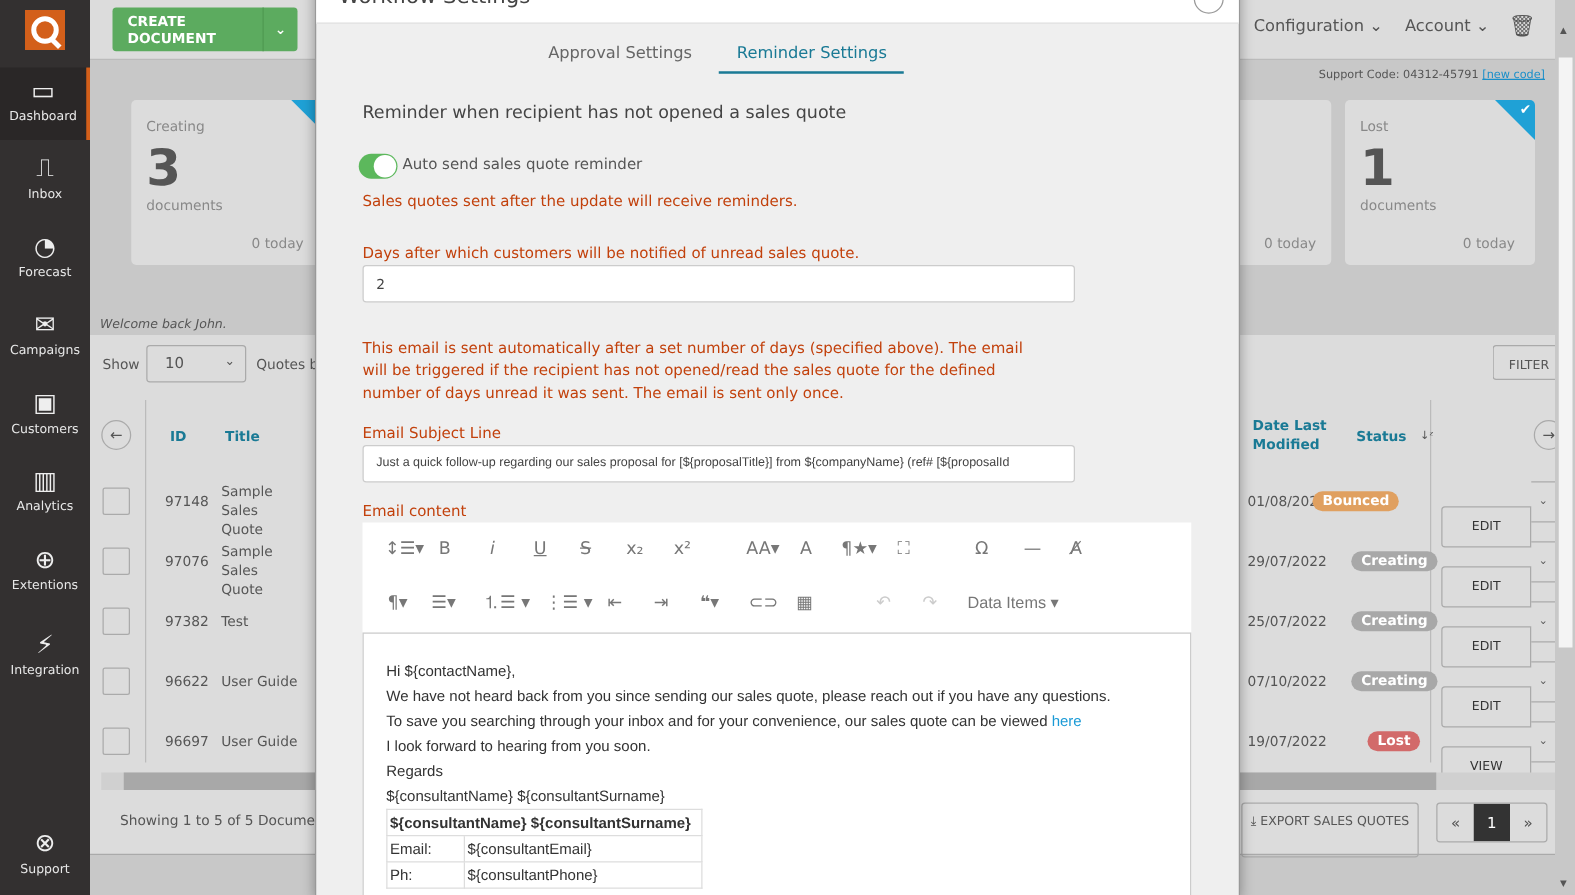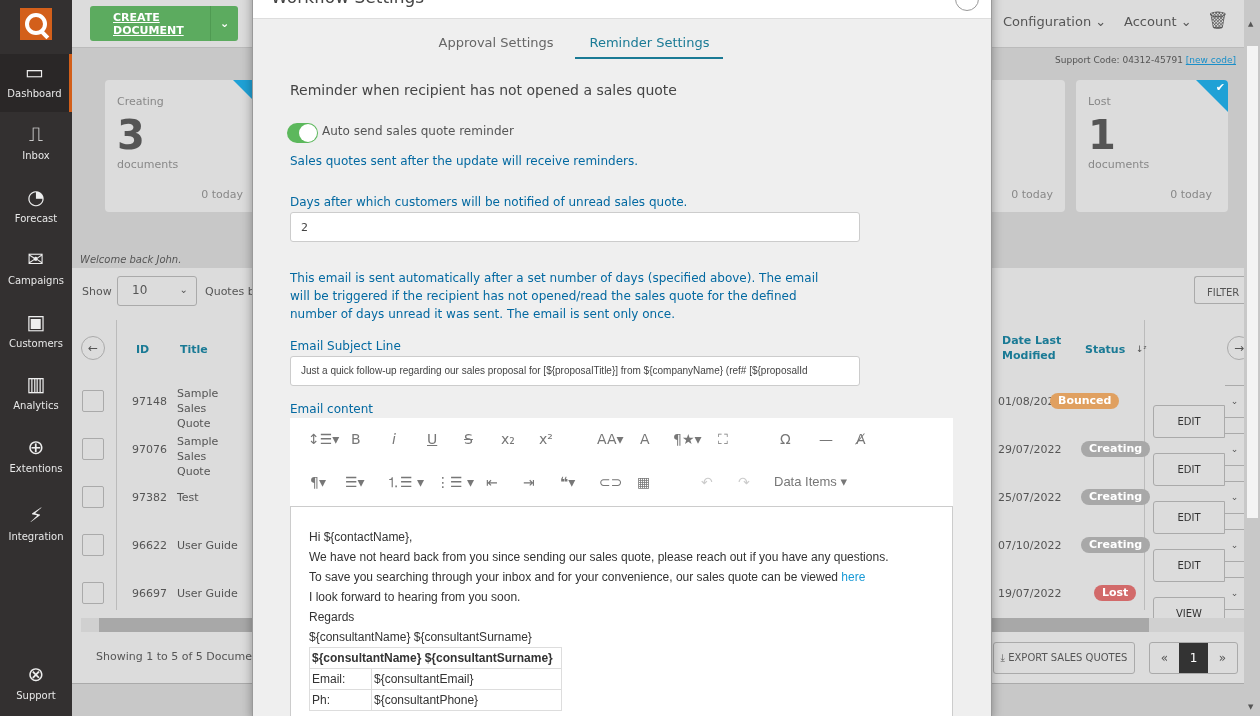--- a/index.html
+++ b/index.html
@@ -12,21 +12,21 @@
   .logo-ring { width: 22px; height: 22px; border: 4px solid #fff; border-radius: 50%; position: relative; }
   .logo-ring::after { content: ""; position: absolute; right: -6px; bottom: -6px; width: 8px; height: 4px; background: #fff; transform: rotate(45deg); }
   .nav-item { position: absolute; left: 0; width: 72px; height: 58px; text-align: center; color: #e8e8e8; font-size: 10px; }
   .nav-item.active { background: #2a2727; border-right: 3px solid #d35f1a; }
   .nav-icon { display: block; margin: 6px auto 4px; height: 24px; font-size: 20px; line-height: 24px; color: #eee; }
   .nav-label { display: block; font-size: 10px; }
 
   
   .topbar { position: absolute; left: 72px; top: 0; width: 1172px; height: 48px; background: #dcdcdc; border-bottom: 1px solid #bbb; }
   .create-btn { position: absolute; left: 90px; top: 6px; height: 35px; width: 148px; background: #5cab5f; border-radius: 3px; color: #fff; font-size: 11px; font-weight: bold; display: flex; align-items: center; }
-  .create-btn .lbl { padding-left: 23px; width: 120px; text-decoration: underline; }
+  .create-btn .lbl { padding-left: 12px; width: 120px; }
   .create-btn .caret { width: 28px; height: 35px; border-left: 1px solid #4f9a52; display: flex; align-items: center; justify-content: center; }
   .topnav { position: absolute; top: 14px; font-size: 13px; color: #555; }
   .page-bg { position: absolute; left: 72px; top: 48px; width: 1172px; height: 668px; background: #c8c8c8; }
   .support-code { position: absolute; right: 24px; top: 55px; font-size: 9px; color: #555; }
   .support-code a { color: #1a8fc9; text-decoration: underline; }
   .stat-card { position: absolute; top: 80px; height: 132px; background: #dcdcdc; border-radius: 4px; overflow: hidden; }
   .stat-card .lbl { position: absolute; left: 12px; top: 15px; font-size: 11px; color: #888; }
   .stat-card .num { position: absolute; left: 12px; top: 32px; font-size: 40px; font-weight: bold; color: #555; }
   .stat-card .docs { position: absolute; left: 12px; top: 78px; font-size: 11px; color: #888; }
   .stat-card .today { position: absolute; right: 16px; top: 108px; font-size: 11px; color: #888; }
@@ -43,42 +43,42 @@
   .th { position: absolute; top: 74px; font-size: 11px; font-weight: bold; color: #1a7a95; line-height: 15px; }
   .vline { position: absolute; width: 1px; background: #bbb; }
   .row-check { position: absolute; left: 10px; width: 22px; height: 22px; border: 1px solid #aaa; border-radius: 2px; background: #dcdcdc; }
   .cell { position: absolute; font-size: 11px; color: #555; line-height: 15px; }
   .badge { position: absolute; height: 16px; border-radius: 8px; color: #fff; font-size: 11px; font-weight: bold; text-align: center; line-height: 16px; padding: 0 8px; }
   .act-btn { position: absolute; left: 1081px; width: 72px; height: 33px; border: 1px solid #aaa; border-radius: 3px 0 0 3px; font-size: 10px; text-align: center; line-height: 31px; color: #333; margin-top: 20px; }
   .act-caret { position: absolute; left: 1153px; width: 20px; height: 33px; border: 1px solid #aaa; border-left: none; font-size: 9px; text-align: center; line-height: 31px; }
   .hscroll { position: absolute; left: 9px; top: 350px; width: 1163px; height: 14px; background: #d0d0d0; }
   .hscroll .thumb { position: absolute; left: 18px; top: 0; width: 1050px; height: 14px; background: #a8a8a8; }
   .showing { position: absolute; left: 24px; top: 382px; font-size: 11px; }
-  .export-btn { position: absolute; left: 921px; top: 374px; width: 142px; height: 32px; border: 1px solid #aaa; border-radius: 3px; font-size: 10px; text-align: center; line-height: 30px; }
+  .export-btn { position: absolute; left: 921px; top: 374px; width: 142px; height: 44px; border: 1px solid #aaa; border-radius: 3px; font-size: 10px; text-align: center; line-height: 30px; }
   .pager { position: absolute; left: 1077px; top: 374px; height: 32px; display: flex; border: 1px solid #aaa; border-radius: 3px; overflow: hidden; }
   .pager span { width: 29px; height: 30px; text-align: center; line-height: 30px; font-size: 12px; }
   .pager .cur { background: #333; color: #fff; }
 
   .vscroll { position: absolute; right: 0; top: 0; width: 16px; height: 716px; background: #c8c8c8; }
   .vscroll .thumb { position: absolute; left: 3px; top: 46px; width: 11px; height: 472px; background: #f4f4f4; }
   .vscroll .up, .vscroll .down { position: absolute; left: 4px; font-size: 7px; color: #555; }
 
   
   .modal { position: absolute; left: 252px; top: -20px; width: 740px; height: 740px; background: #efefef; border: 1px solid #999; box-shadow: 0 0 10px rgba(0,0,0,0.35); }
   .modal-header { position: absolute; left: 0; top: 0; width: 738px; height: 38px; background: #fff; border-bottom: 1px solid #ddd; }
   .modal-title { position: absolute; left: 18px; top: 6px; font-size: 17px; color: #444; }
   .modal-close { position: absolute; right: 12px; top: 6px; width: 24px; height: 24px; border: 1px solid #999; border-radius: 50%; }
   .tabs { position: absolute; left: 0; top: 52px; width: 642px; text-align: center; }
   .tab { display: inline-block; padding: 2px 14px 7px; font-size: 13px; color: #666; margin: 0 2px; }
   .tab.active { color: #1a7a95; border-bottom: 2px solid #1a7a95; }
   .m-heading { position: absolute; left: 37px; top: 101px; font-size: 14px; color: #444; }
   .toggle { position: absolute; left: 34px; top: 142px; width: 31px; height: 20px; background: #5cb85c; border-radius: 10px; }
   .toggle .knob { position: absolute; right: 1px; top: 1px; width: 18px; height: 18px; background: #fff; border-radius: 50%; }
   .toggle-lbl { position: absolute; left: 69px; top: 143px; font-size: 12px; color: #555; }
-  .m-text { position: absolute; left: 37px; font-size: 12px; color: #0369a1; line-height: 18px; }
+  .m-text { position: absolute; left: 37px; font-size: 12px; color: #c2410c; line-height: 18px; }
   .m-input { position: absolute; left: 37px; width: 570px; height: 30px; background: #fff; border: 1px solid #ccc; border-radius: 3px; font-size: 11px; padding: 8px 10px; color: #444; white-space: nowrap; overflow: hidden; }
   .editor-toolbar { position: absolute; left: 37px; top: 437px; width: 663px; height: 88px; background: #fff; }
   .tb-btn { position: absolute; font-size: 14px; color: #777; line-height: 18px; }
   .tb-btn.disabled { color: #ccc; }
   .editor-body { position: absolute; left: 37px; top: 525px; width: 663px; height: 220px; background: #fff; border: 1px solid #ccc; padding: 20px 18px; font-family: "Liberation Sans", sans-serif; font-size: 12px; color: #333; line-height: 20px; }
   .editor-body a { color: #1a9ad6; text-decoration: none; }
   .sig-table { border-collapse: collapse; margin-top: 0; }
   .sig-table td { border: 1px solid #ddd; padding: 0 2px; font-size: 12px; line-height: 20px; }
   .sig-table th { border: 1px solid #ddd; padding: 0 2px; font-size: 12px; font-weight: bold; text-align: left; line-height: 20px; }
 </style>

